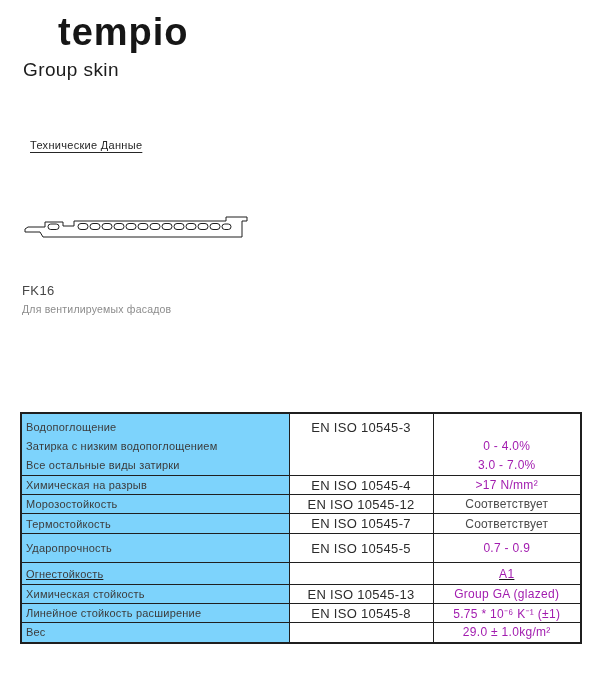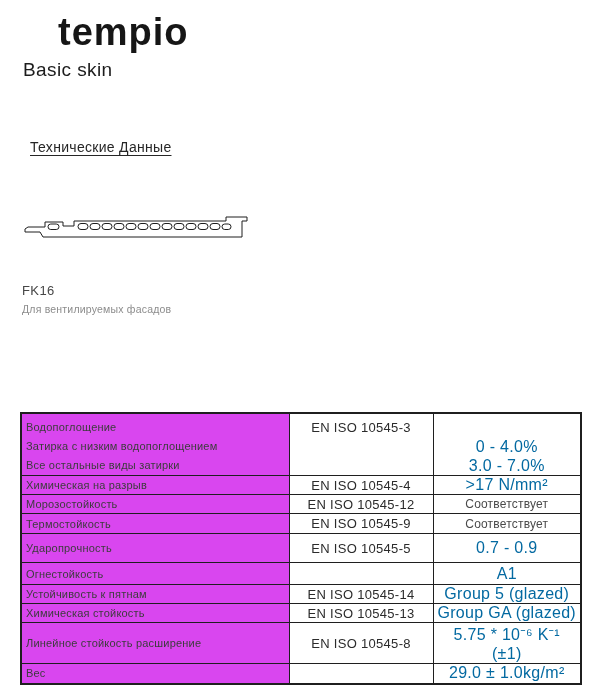--- a/index.html
+++ b/index.html
@@ -5,59 +5,59 @@
   html,body{margin:0;padding:0;}
   body{
     width:600px;height:700px;position:relative;background:#ffffff;
     font-family:"Liberation Sans",sans-serif;color:#1a1a1a;overflow:hidden;
   }
   .logo{position:absolute;left:22px;top:10px;font-size:38px;line-height:44px;letter-spacing:1px;color:#161616;}
   .logo .seg-bold{font-weight:700;margin-left:36px;}
   .logo .seg-light{font-weight:700;}
   .subtitle{position:absolute;left:23px;top:59px;font-size:19px;letter-spacing:0.4px;color:#1c1c1c;}
   .section-heading{
-    position:absolute;left:30px;top:139px;font-size:14px;letter-spacing:0.3px;
+    position:absolute;left:30px;top:139px;font-size:11px;letter-spacing:0.3px;
     color:#262626;text-decoration:underline;text-underline-offset:3px;font-weight:500;
   }
   .drawing{position:absolute;left:23px;top:214px;width:228px;height:28px;}
   .product-code{position:absolute;left:22px;top:283px;font-size:13px;letter-spacing:0.4px;color:#474747;}
   .product-desc{position:absolute;left:22px;top:303px;font-size:10.5px;letter-spacing:0.2px;color:#8c8c8c;}
 
   table.tech{
     position:absolute;left:20px;top:412px;width:560px;
     border-collapse:collapse;table-layout:fixed;
     border:2px solid #1f1f1f;
   }
   table.tech td{border:1px solid #1f1f1f;padding:0 4px;overflow:hidden;}
   td.prop{
-    background:#d946ef;padding-left:13px;padding-right:8px;
+    background:#7dd3fc;padding-left:13px;padding-right:8px;
     font-size:11px;letter-spacing:0.2px;color:#3c3c3c;vertical-align:middle;text-align:left;
   }
   td.std{text-align:center;font-size:13px;letter-spacing:0.3px;color:#2b2b2b;vertical-align:middle;}
-  td.val{text-align:center;font-size:16px;letter-spacing:0.3px;color:#0369a1;vertical-align:middle;}
+  td.val{text-align:center;font-size:12px;letter-spacing:0.3px;color:#a21caf;vertical-align:middle;}
   td.val.small-text{font-size:12px;color:#4a4a4a;letter-spacing:0.2px;}
   tr.r1{height:57px;}
   tr.r1 td{vertical-align:top;}
   tr.r1 td.prop div{line-height:19px;min-height:19px;padding-top:0;}
   tr.r1 td.prop{padding-top:4px;}
   tr.r1 td.std{padding-top:6px;}
   tr.r1 td.val{padding-top:4px;}
   tr.r1 td.val div{line-height:19px;min-height:19px;}
   tr.h19{height:19px;}
   tr.h20{height:20px;}
-  tr.h21{height:22px;}
+  tr.h21{height:22px;text-decoration:underline;}
   tr.h29{height:29px;}
 </style>
 </head>
 <body>
 
 <div class="logo">
   <span class="seg-bold">tem</span><span class="seg-light">pio</span>
 </div>
-<div class="subtitle">Basic skin</div>
+<div class="subtitle">Group skin</div>
 
 <div class="section-heading">Технические Данные</div>
 
 <svg class="drawing" viewBox="0 0 456 50" preserveAspectRatio="xMidYMid meet" aria-hidden="true">
   <g fill="#ffffff" stroke="#1e1e1e" stroke-width="2" stroke-linejoin="round">
     <path d="M 4 27 L 10 23 L 44 23 L 44 13 L 80 13 L 80 21 L 102 21 L 102 11 L 406 11 L 406 3 L 448 3 L 448 11 L 438 11 L 438 43 L 40 43 L 34 33 L 4 33 Z"></path>
     <rect x="50" y="17" width="22" height="11" rx="5.5"></rect>
     <rect x="110" y="16" width="20" height="12" rx="6"></rect>
     <rect x="134" y="16" width="20" height="12" rx="6"></rect>
     <rect x="158" y="16" width="20" height="12" rx="6"></rect>
@@ -102,37 +102,32 @@
       <td class="std">EN ISO 10545-4</td>
       <td class="val">&gt;17 N/mm²</td>
     </tr>
     <tr class="h19">
       <td class="prop">Морозостойкость</td>
       <td class="std">EN ISO 10545-12</td>
       <td class="val small-text">Соответствует</td>
     </tr>
     <tr class="h20">
       <td class="prop">Термостойкость</td>
-      <td class="std">EN ISO 10545-9</td>
+      <td class="std">EN ISO 10545-7</td>
       <td class="val small-text">Соответствует</td>
     </tr>
     <tr class="h29">
       <td class="prop">Ударопрочность</td>
       <td class="std">EN ISO 10545-5</td>
       <td class="val">0.7 - 0.9</td>
     </tr>
     <tr class="h21">
       <td class="prop">Огнестойкость</td>
       <td class="std"></td>
       <td class="val">A1</td>
-    </tr>
-    <tr class="h19">
-      <td class="prop">Устойчивость к пятнам</td>
-      <td class="std">EN ISO 10545-14</td>
-      <td class="val">Group 5 (glazed)</td>
     </tr>
     <tr class="h19">
       <td class="prop">Химическая стойкость</td>
       <td class="std">EN ISO 10545-13</td>
       <td class="val">Group GA (glazed)</td>
     </tr>
     <tr class="h19">
       <td class="prop">Линейное стойкость расширение</td>
       <td class="std">EN ISO 10545-8</td>
       <td class="val">5.75 * 10⁻⁶ K⁻¹ (±1)</td>

